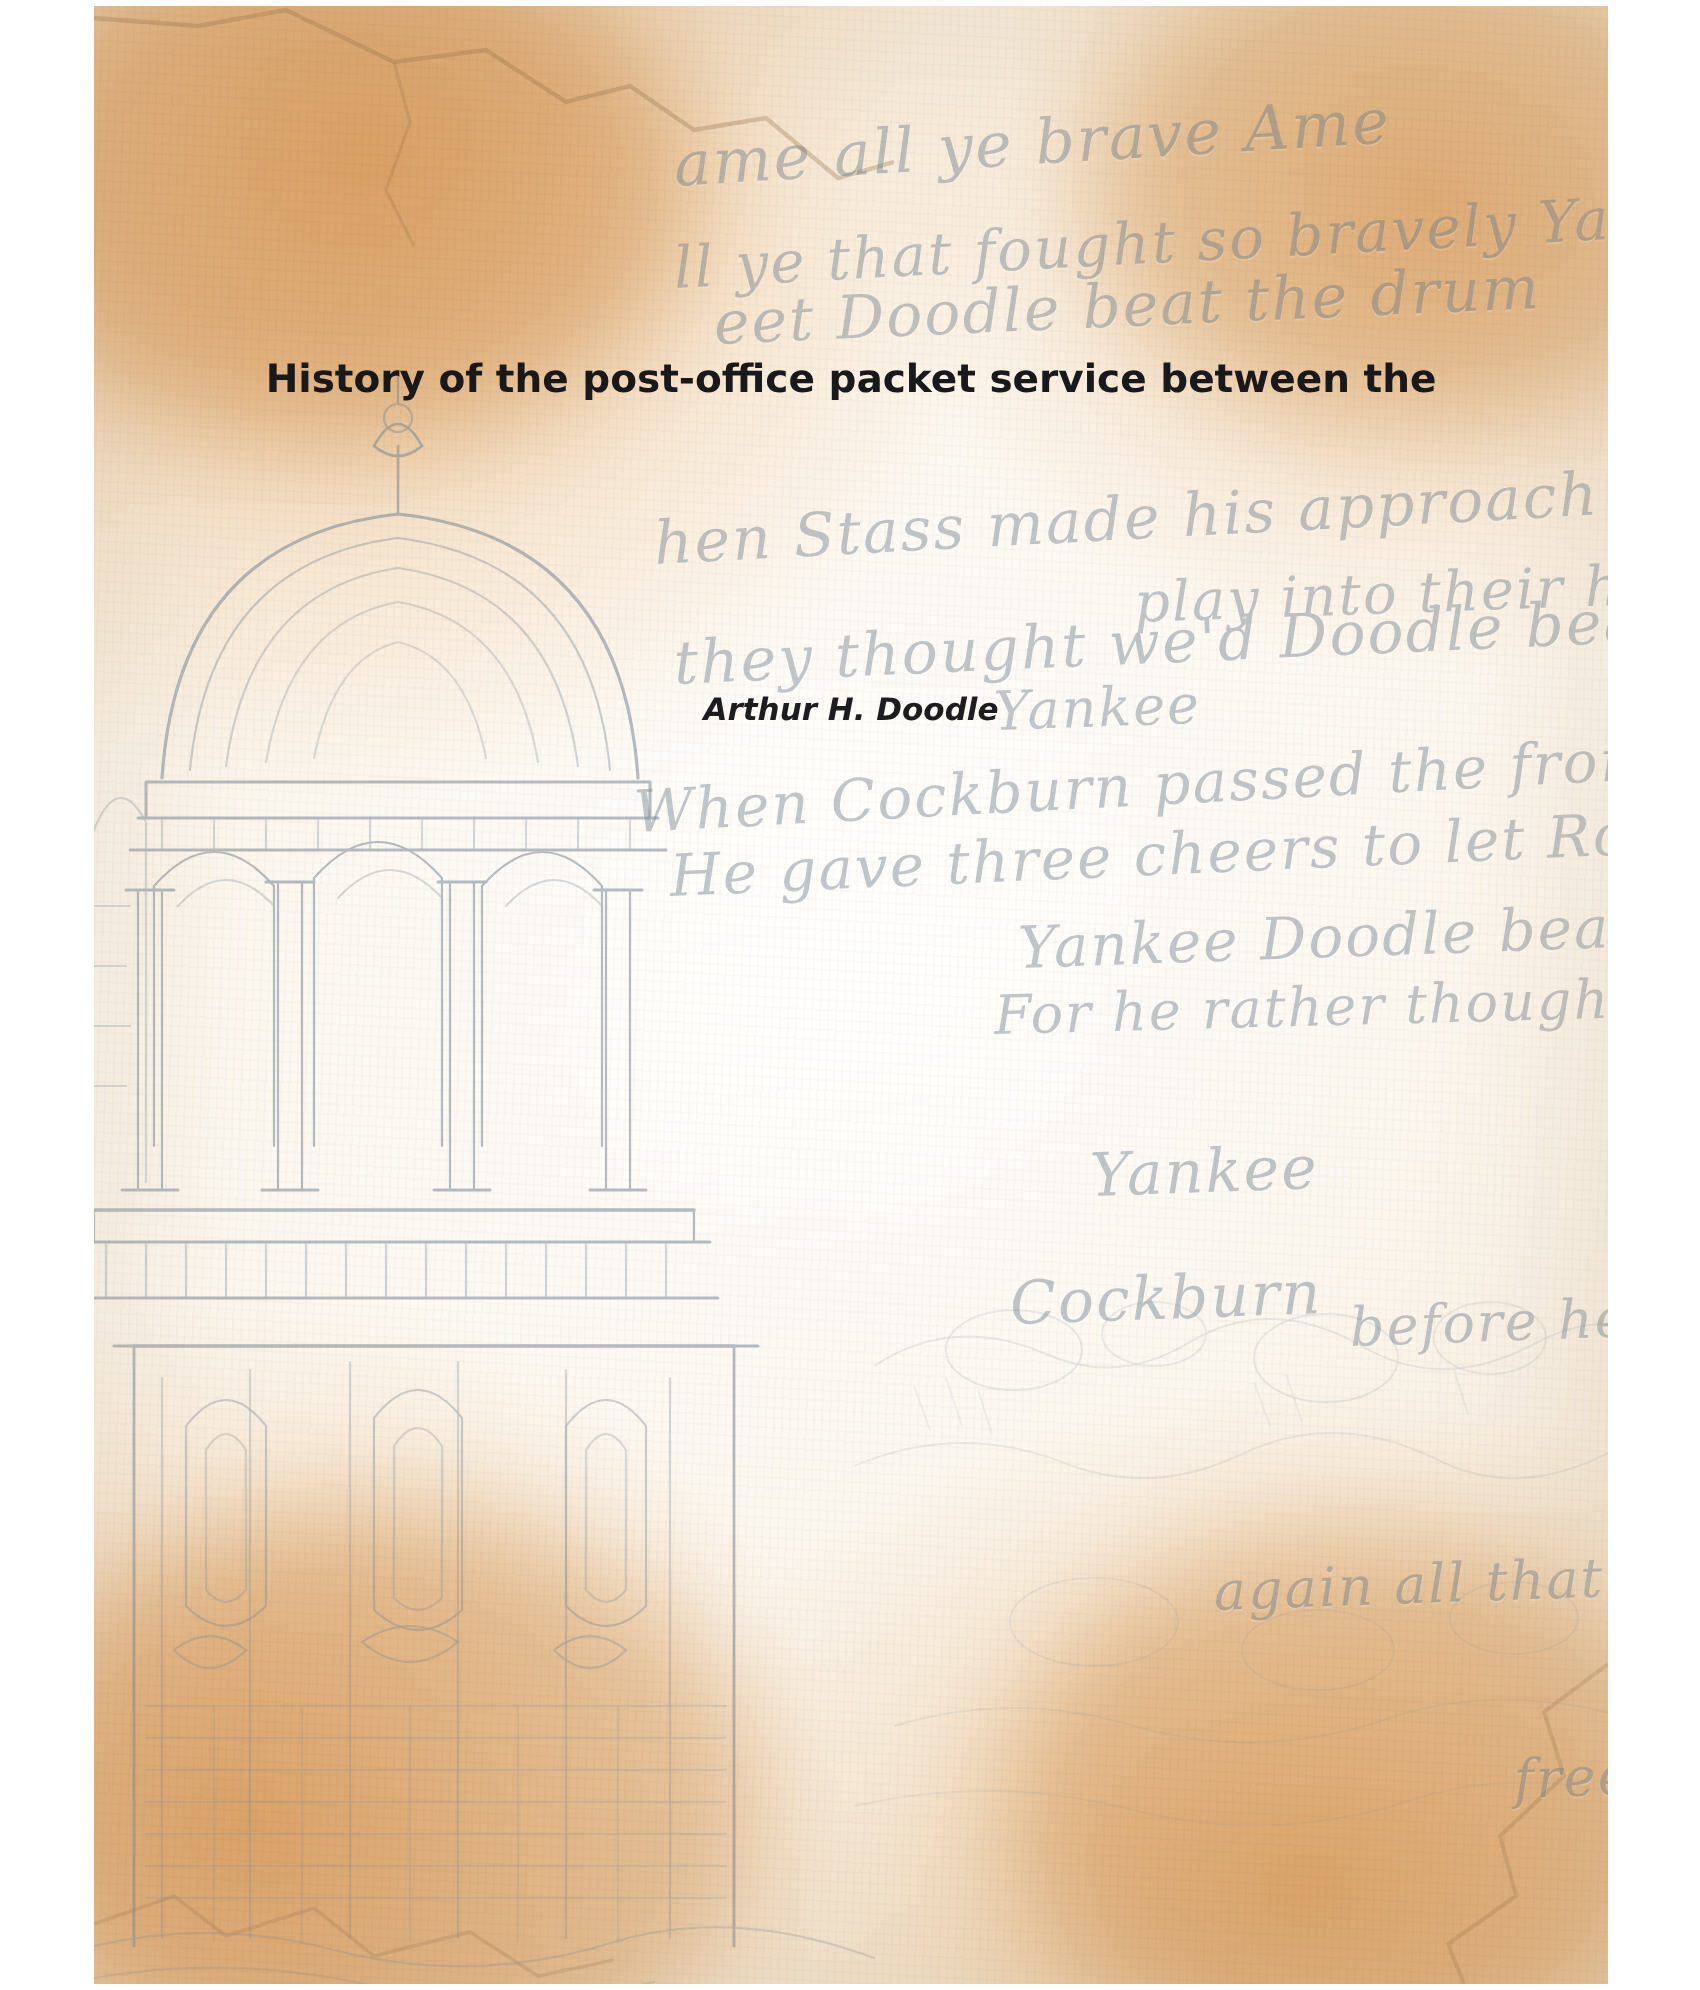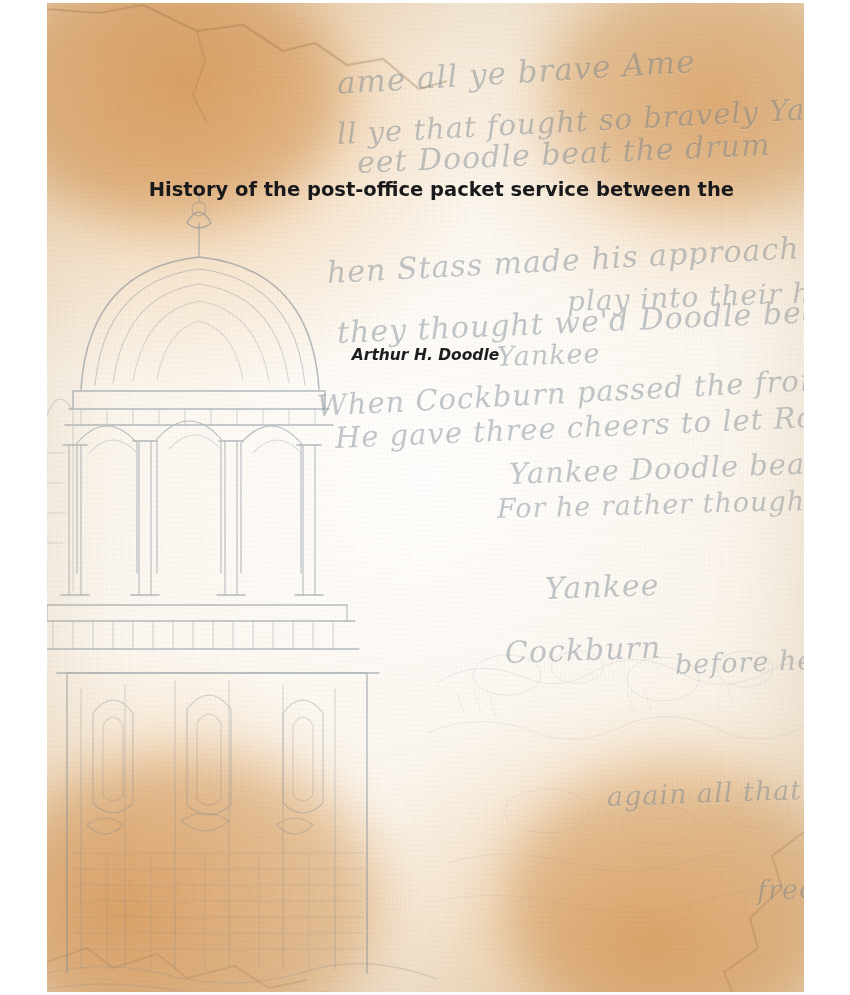--- a/index.html
+++ b/index.html
@@ -111,21 +111,21 @@
     opacity: .30;
     pointer-events:none;
   }
 
   
   .title-block {
     position: absolute;
     left: 0;
     right: 0;
     top: 172px;
-    text-align: right;
+    text-align: center;
     padding: 0 70px;
     box-sizing: border-box;
   }
   .book-title {
     font-family: "DejaVu Sans", sans-serif;
     font-size: 19.5px;
     font-weight: 700;
     line-height: 1.55;
     color: #19191b;
     margin: 0;

